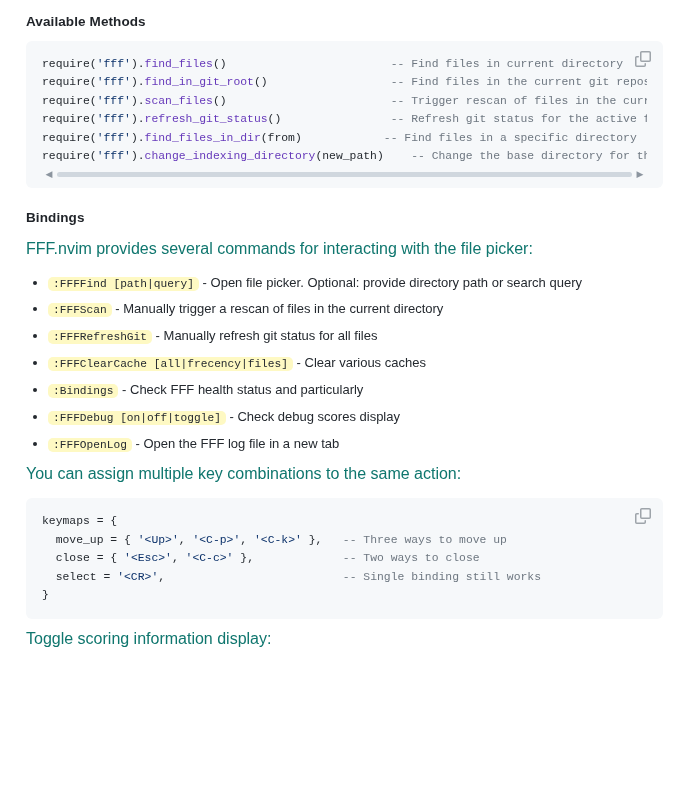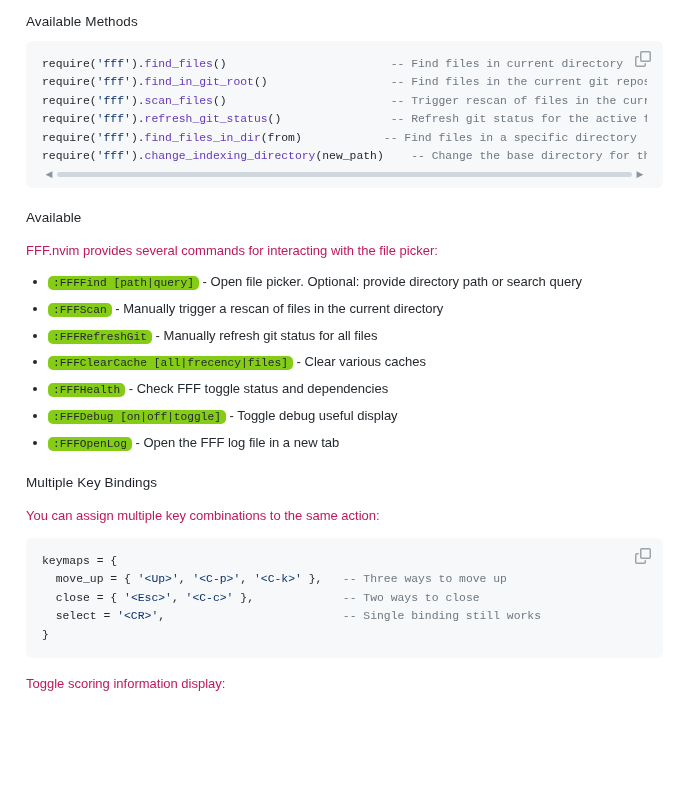--- a/index.html
+++ b/index.html
@@ -14,33 +14,33 @@
     color: #1f2328;
     overflow: hidden;
   }
   .page {
     padding: 14px 26px 0 26px;
     box-sizing: border-box;
     width: 689px;
   }
   h3.section {
     font-size: 13.5px;
-    font-weight: normal;
+    font-weight: bold;
     margin: 0 0 12px 0;
     color: #1f2328;
     letter-spacing: 0.1px;
   }
   h3.section.spaced {
     margin-top: 22px;
   }
   p.para {
-    font-size: 13px;
+    font-size: 16px;
     line-height: 1.55;
-    margin: 16px 0 12px 0;
-    color: #be185d;
+    margin: 8px 0 12px 0;
+    color: #0f766e;
   }
   .codeblock {
     background: #f6f8fa;
     border-radius: 6px;
     padding: 14px 16px 6px 16px;
     margin: 0 0 6px 0;
     position: relative;
     box-sizing: border-box;
   }
   .codeblock.tall {
@@ -98,21 +98,21 @@
   }
   ul.bullets li {
     font-size: 13px;
     line-height: 1.45;
     margin-bottom: 8px;
     color: #24292f;
   }
   code.inline {
     font-family: "Liberation Mono", monospace;
     font-size: 11.2px;
-    background: #84cc16;
+    background: #fef9c3;
     border-radius: 5px;
     padding: 1px 5px;
     color: #24292f;
     white-space: nowrap;
   }
 </style>
 </head>
 <body>
 
 <div class="page">
@@ -130,34 +130,33 @@
 <span class="tok-punct">require(</span><span class="tok-str">'fff'</span><span class="tok-punct">).</span><span class="tok-fn">refresh_git_status</span><span class="tok-punct">()</span>                <span class="tok-cmt">-- Refresh git status for the active file lock</span>
 <span class="tok-punct">require(</span><span class="tok-str">'fff'</span><span class="tok-punct">).</span><span class="tok-fn">find_files_in_dir</span><span class="tok-punct">(from)</span>            <span class="tok-cmt">-- Find files in a specific directory</span>
 <span class="tok-punct">require(</span><span class="tok-str">'fff'</span><span class="tok-punct">).</span><span class="tok-fn">change_indexing_directory</span><span class="tok-punct">(new_path)</span>    <span class="tok-cmt">-- Change the base directory for the file picker</span></pre>
     <div class="scrollbar">
       <div class="scroll-arrow">◀</div>
       <div class="scroll-track"></div>
       <div class="scroll-arrow">▶</div>
     </div>
   </div>
 
-  <h3 class="section spaced">Available</h3>
+  <h3 class="section spaced">Bindings</h3>
   <p class="para">FFF.nvim provides several commands for interacting with the file picker:</p>
 
   <ul class="bullets">
     <li><code class="inline">:FFFFind [path|query]</code><span> - Open file picker. Optional: provide directory path or search query</span></li>
     <li><code class="inline">:FFFScan</code><span> - Manually trigger a rescan of files in the current directory</span></li>
     <li><code class="inline">:FFFRefreshGit</code><span> - Manually refresh git status for all files</span></li>
     <li><code class="inline">:FFFClearCache [all|frecency|files]</code><span> - Clear various caches</span></li>
-    <li><code class="inline">:FFFHealth</code><span> - Check FFF toggle status and dependencies</span></li>
-    <li><code class="inline">:FFFDebug [on|off|toggle]</code><span> - Toggle debug useful display</span></li>
+    <li><code class="inline">:Bindings</code><span> - Check FFF health status and particularly</span></li>
+    <li><code class="inline">:FFFDebug [on|off|toggle]</code><span> - Check debug scores display</span></li>
     <li><code class="inline">:FFFOpenLog</code><span> - Open the FFF log file in a new tab</span></li>
   </ul>
 
-  <h3 class="section spaced">Multiple Key Bindings</h3>
   <p class="para">You can assign multiple key combinations to the same action:</p>
 
   <div class="codeblock tall">
     <svg class="copy-icon" viewBox="0 0 16 16" fill="#57606a">
       <path d="M0 6.75C0 5.784.784 5 1.75 5h1.5a.75.75 0 0 1 0 1.5h-1.5a.25.25 0 0 0-.25.25v7.5c0 .138.112.25.25.25h7.5a.25.25 0 0 0 .25-.25v-1.5a.75.75 0 0 1 1.5 0v1.5A1.75 1.75 0 0 1 9.25 16h-7.5A1.75 1.75 0 0 1 0 14.25Z"></path>
       <path d="M5 1.75C5 .784 5.784 0 6.75 0h7.5C15.216 0 16 .784 16 1.75v7.5A1.75 1.75 0 0 1 14.25 11h-7.5A1.75 1.75 0 0 1 5 9.25Zm1.75-.25a.25.25 0 0 0-.25.25v7.5c0 .138.112.25.25.25h7.5a.25.25 0 0 0 .25-.25v-7.5a.25.25 0 0 0-.25-.25Z"></path>
     </svg>
     <pre class="code"><span class="tok-punct">keymaps = {</span>
   <span class="tok-punct">move_up = {</span> <span class="tok-str">'&lt;Up&gt;'</span><span class="tok-punct">,</span> <span class="tok-str">'&lt;C-p&gt;'</span><span class="tok-punct">,</span> <span class="tok-str">'&lt;C-k&gt;'</span> <span class="tok-punct">},</span>   <span class="tok-cmt">-- Three ways to move up</span>
   <span class="tok-punct">close = {</span> <span class="tok-str">'&lt;Esc&gt;'</span><span class="tok-punct">,</span> <span class="tok-str">'&lt;C-c&gt;'</span> <span class="tok-punct">},</span>             <span class="tok-cmt">-- Two ways to close</span>

